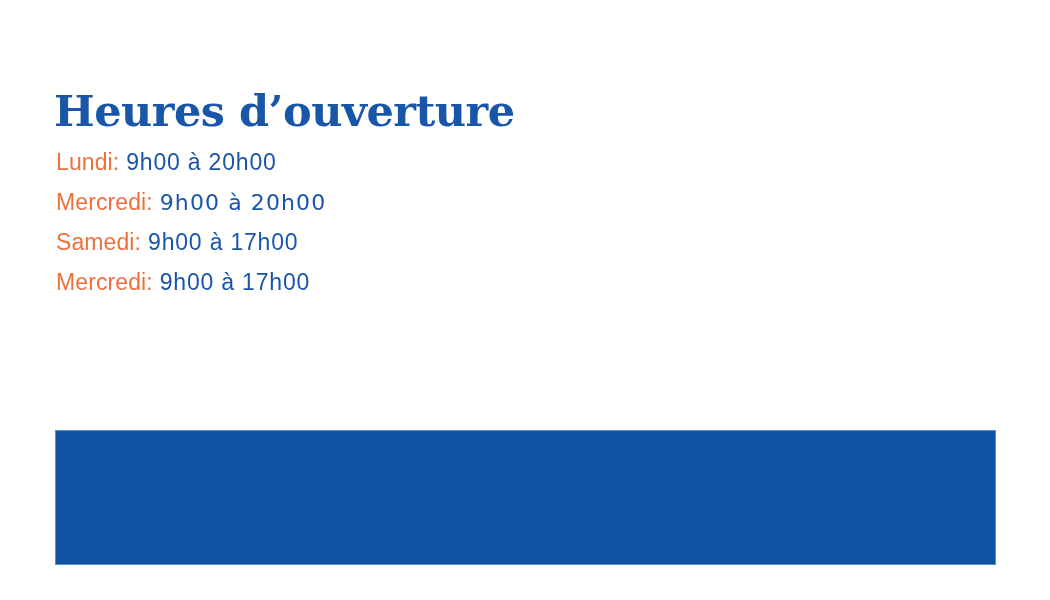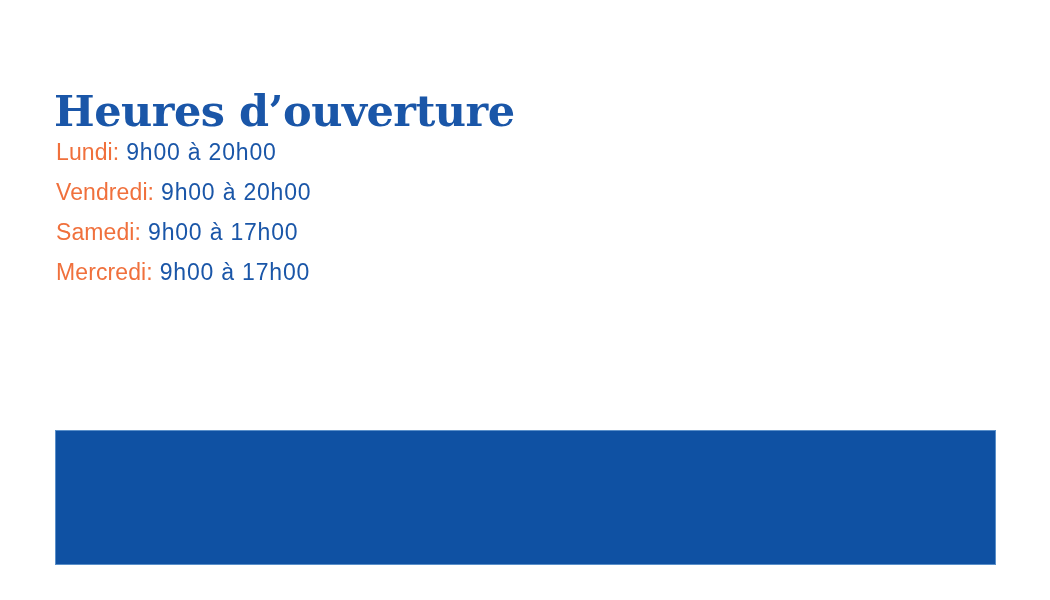--- a/index.html
+++ b/index.html
@@ -27,21 +27,21 @@
     font-weight: bold;
     font-size: 43px;
     line-height: 50px;
     letter-spacing: -0.5px;
     color: #1a56a8;
     white-space: nowrap;
   }
   #hours-list {
     position: absolute;
     left: 56px;
-    top: 132px;
+    top: 142px;
     width: 520px;
   }
   .hours-row {
     height: 40px;
     line-height: 40px;
     white-space: nowrap;
     font-size: 0;
   }
   .day-label {
     font-family: "Liberation Sans", sans-serif;
@@ -82,26 +82,26 @@
   <h1 id="page-title">Heures d’ouverture</h1>
 
   <div id="hours-list">
 
     <div class="hours-row">
       <span class="day-label">Lundi:</span>
       <span class="hours-value">9h00 à 20h00</span>
     </div>
 
 
+    <div class="hours-row alt">
+      <span class="day-label">Mercredi:</span>
+      <span class="hours-value">9h00 à 20h00</span>
+    </div>
 
 
-    <div class="hours-row">
-      <span class="day-label">Vendredi:</span>
-      <span class="hours-value">9h00 à 20h00</span>
-    </div>
 
     <div class="hours-row">
       <span class="day-label">Samedi:</span>
       <span class="hours-value">9h00 à 17h00</span>
     </div>
 
     <div class="hours-row">
       <span class="day-label">Mercredi:</span>
       <span class="hours-value">9h00 à 17h00</span>
     </div>

